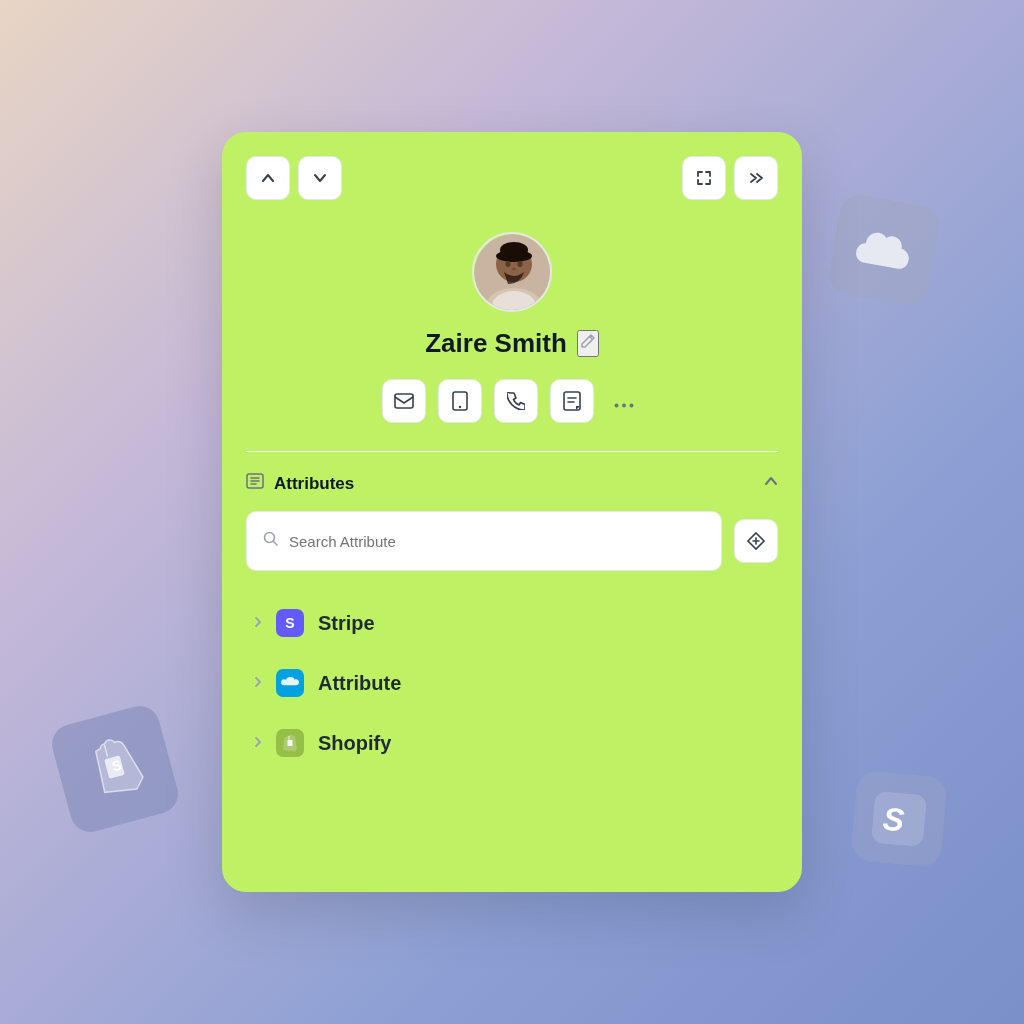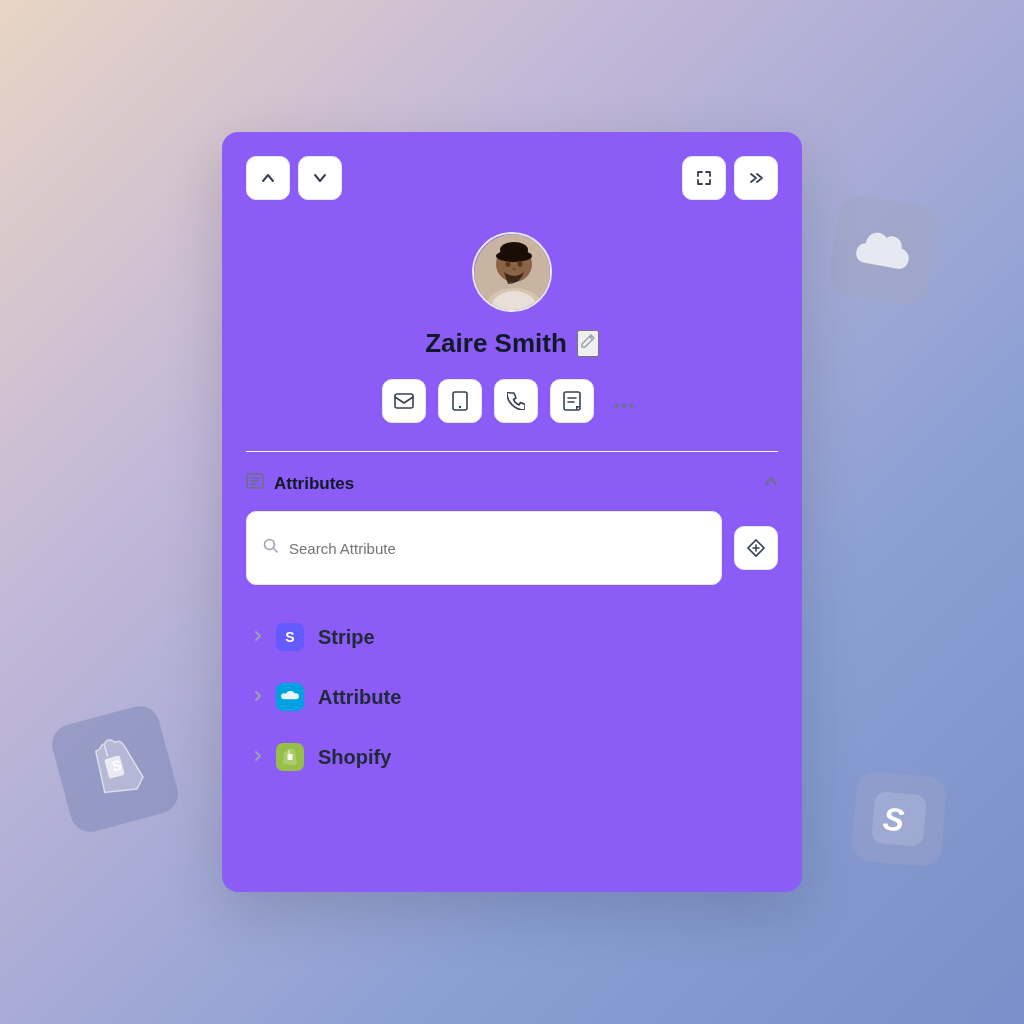--- a/index.html
+++ b/index.html
@@ -47,22 +47,22 @@
       width: 90px;
       height: 90px;
       background: rgba(150, 160, 200, 0.55);
       bottom: 160px;
       right: 80px;
       transform: rotate(5deg);
     }
 
     
     .card {
-      background: #8b5cf6;
-      border-radius: 16px;
+      background: #bef264;
+      border-radius: 24px;
       width: 580px;
       min-height: 760px;
       padding: 24px;
       box-shadow: 0 20px 60px rgba(0,0,0,0.15);
       position: relative;
       z-index: 10;
     }
 
     
     .toolbar {
@@ -211,21 +211,21 @@
       margin-bottom: 24px;
     }
 
     .search-input-container {
       flex: 1;
       display: flex;
       align-items: center;
       gap: 10px;
       border: 1.5px solid #e5e7eb;
       border-radius: 10px;
-      padding: 26px 16px;
+      padding: 19px 16px;
       background: white;
     }
 
     .search-icon-span {
       color: #9ca3af;
       font-size: 16px;
     }
 
     .search-input {
       border: none;

